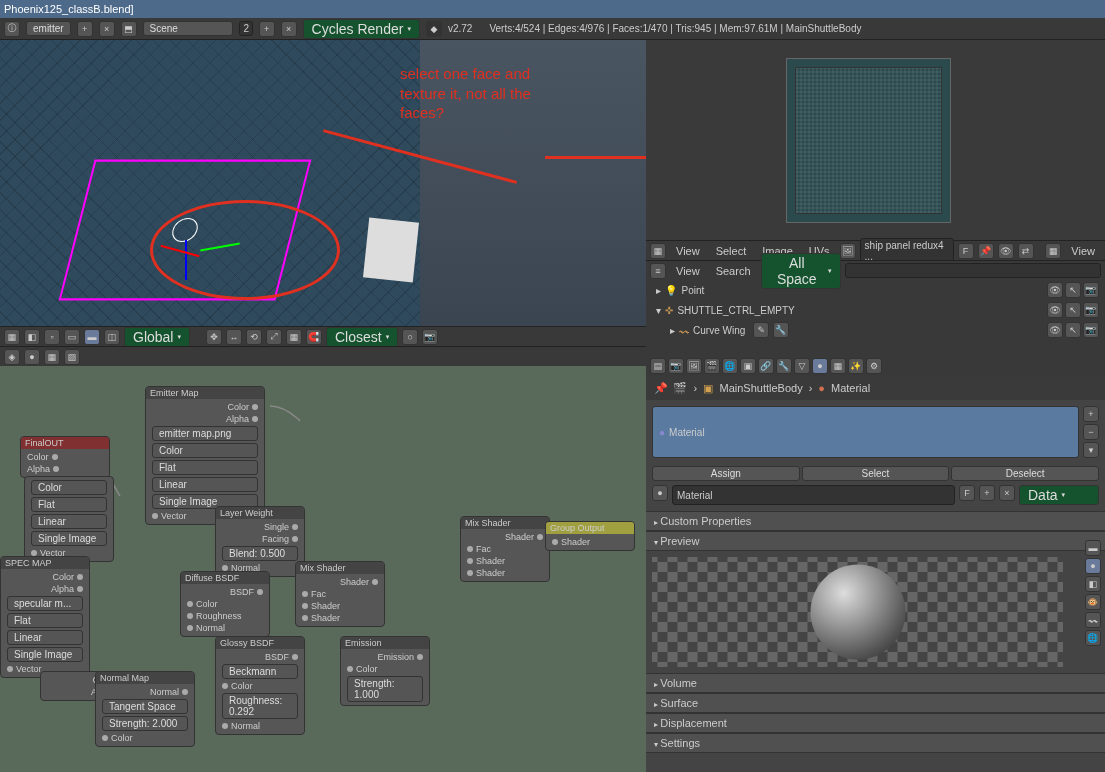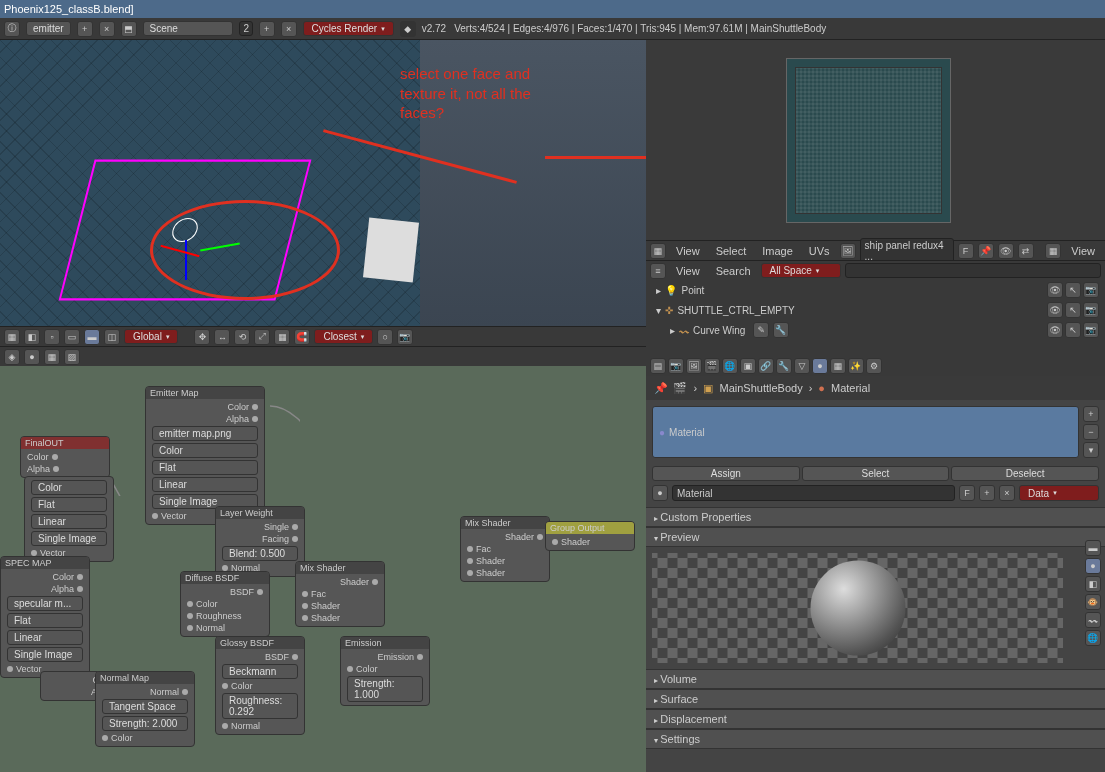--- a/index.html
+++ b/index.html
@@ -2,21 +2,21 @@
 <html><head>
 <meta charset="utf-8">
 <style>
 * { margin:0; padding:0; box-sizing:border-box; font-family: sans-serif; }
 body { width:1105px; height:772px; background:#393939; color:#ccc; font-size:10px; overflow:hidden; position:relative; }
 .titlebar { height:18px; background:#4d6a8a; color:#fff; padding-left:4px; font-size:11px; line-height:18px; }
 .infobar { height:22px; background:#393939; border-bottom:1px solid #222; display:flex; align-items:center; gap:6px; padding:0 4px; }
 .btn { background:#555; border:1px solid #333; border-radius:3px; padding:1px 6px; font-size:10px; color:#ddd; cursor:pointer; }
 .iconbtn { width:16px; height:16px; background:#555; border:1px solid #333; border-radius:3px; display:inline-flex; align-items:center; justify-content:center; font-size:9px; color:#ccc; }
 .input { background:#333; border:1px solid #222; border-radius:3px; padding:1px 4px; color:#ccc; font-size:10px; }
-.dropdown { background:#7f1d1d; border:1px solid #333; border-radius:3px; padding:1px 8px; font-size:10px; color:#ddd; display:inline-flex; align-items:center; gap:4px; }
+.dropdown { background:#14532d; border:1px solid #333; border-radius:3px; padding:1px 8px; font-size:14px; color:#ddd; display:inline-flex; align-items:center; gap:4px;text-align:center; }
 .dropdown::after { content:'▾'; font-size:7px; }
 
 .main { position:absolute; top:40px; left:0; right:0; bottom:0; }
 .viewport { position:absolute; left:0; top:0; width:646px; height:306px; background:linear-gradient(#4a5562,#3a4450); }
 .uvarea { position:absolute; left:646px; top:0; right:0; height:220px; background:#3a3a3a; }
 .nodearea { position:absolute; left:0; top:306px; width:646px; bottom:0; background:#5a6a5a; overflow:hidden; }
 .outliner { position:absolute; left:646px; top:220px; right:0; height:96px; background:#393939; }
 .props { position:absolute; left:646px; top:316px; right:0; bottom:0; background:#444; overflow-y:auto; }
 
 .viewport-mesh { position:absolute; left:0; top:0; width:420px; height:306px; background:#2e4a5c; }
@@ -83,21 +83,21 @@
   <span class="iconbtn">+</span>
   <span class="iconbtn">×</span>
   <span class="iconbtn">⬒</span>
   <span class="btn" style="width:90px">Scene</span>
   <span class="input" style="width:14px; text-align:center">2</span>
   <span class="iconbtn">+</span>
   <span class="iconbtn">×</span>
   <span class="dropdown">Cycles Render</span>
   <span class="iconbtn" style="background:#333">◆</span>
   <span>v2.72</span>
-  <span style="margin-left:2px">Verts:4/524 | Edges:4/976 | Faces:1/470 | Tris:945 | Mem:97.61M | MainShuttleBody</span>
+  <span style="margin-left:11px">Verts:4/524 | Edges:4/976 | Faces:1/470 | Tris:945 | Mem:97.61M | MainShuttleBody</span>
 </div>
 
 <div class="main">
 
   <div class="viewport">
     <div class="viewport-mesh"></div>
     <div class="whitebox"></div>
     <div class="selface"></div>
     <div class="axis"></div>
     <div class="axis r"></div>

